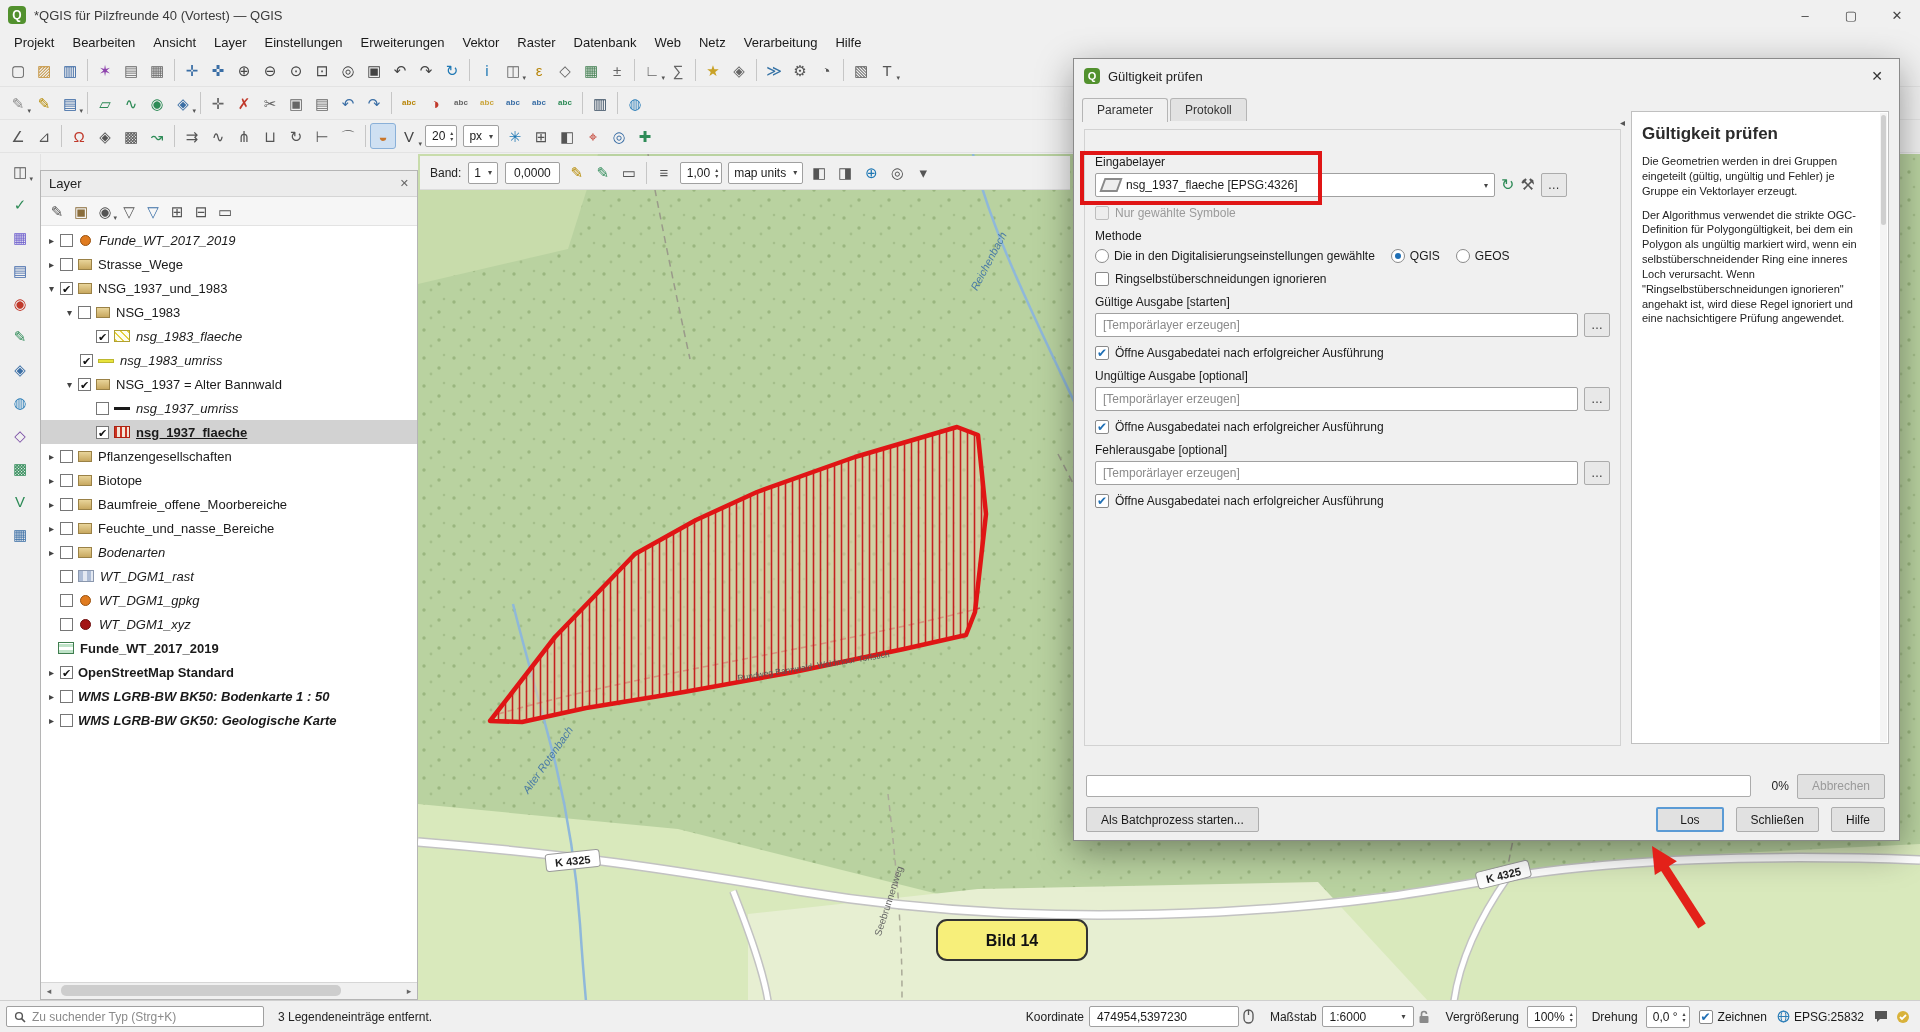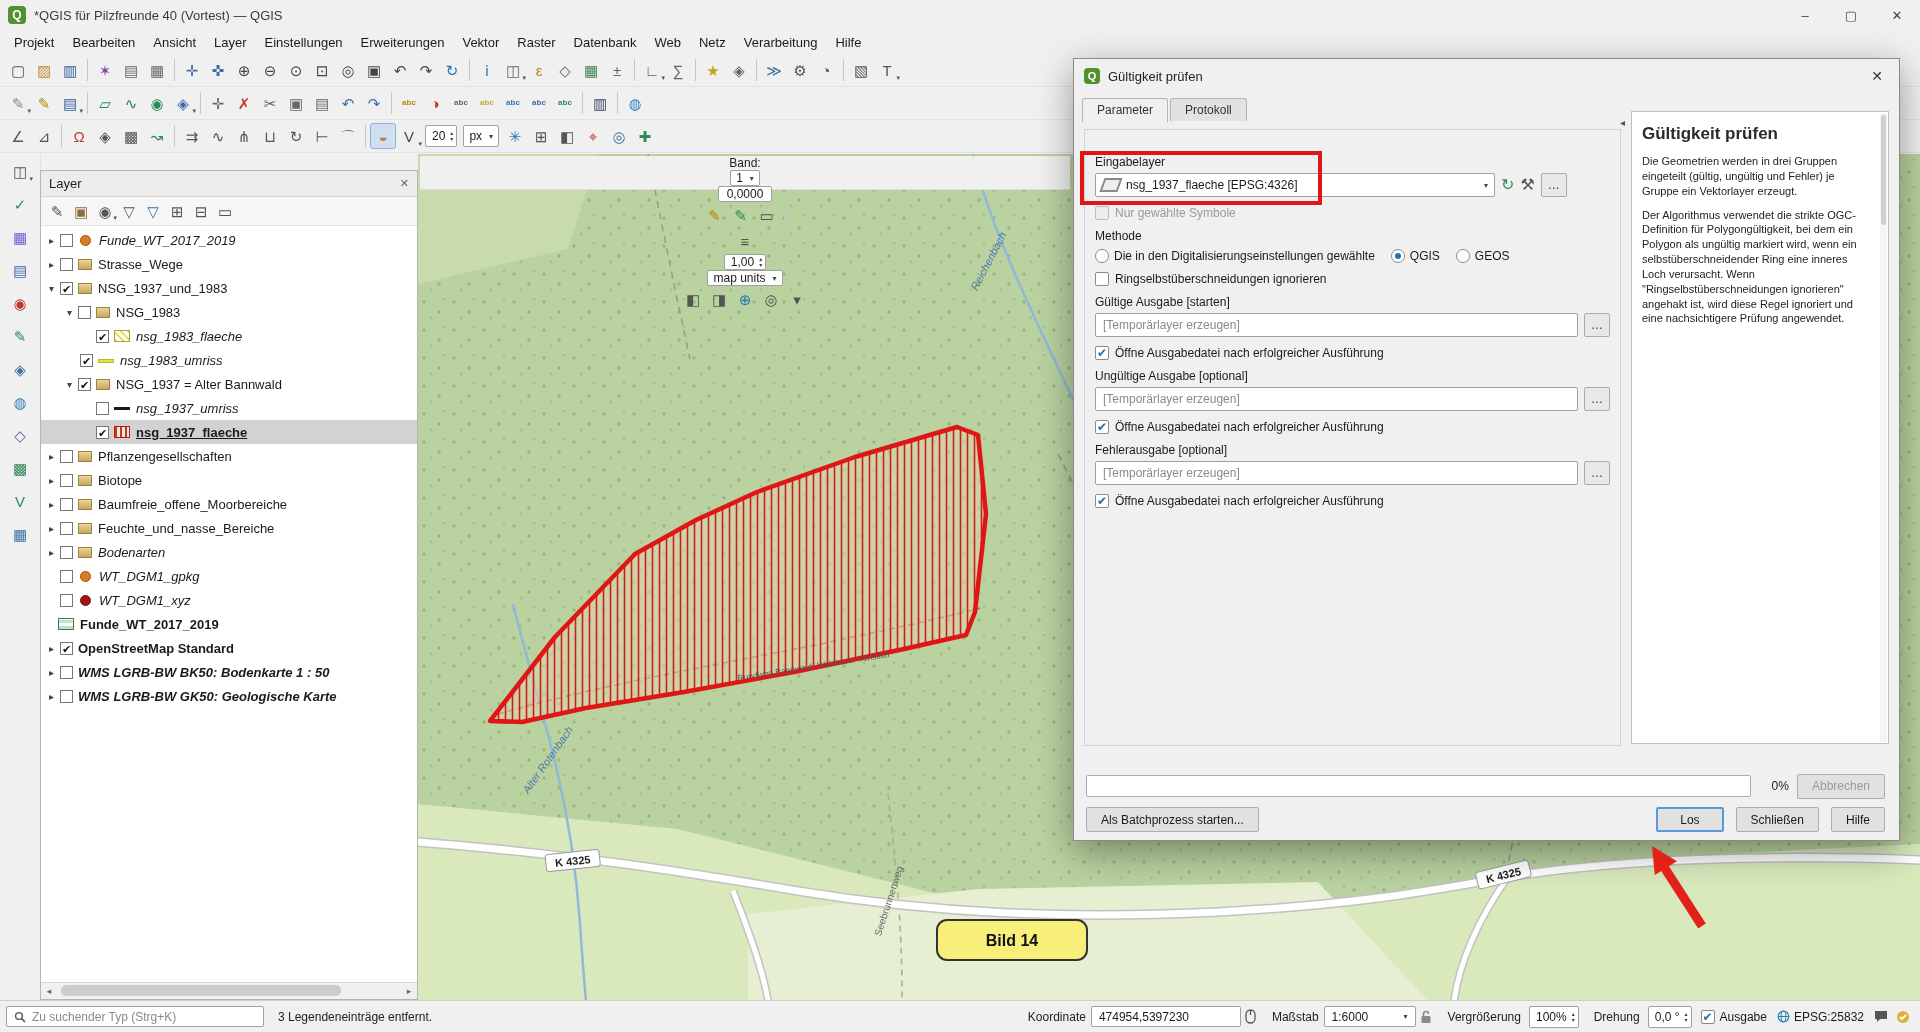--- a/index.html
+++ b/index.html
@@ -30,21 +30,21 @@
   .tbtn.pressed{background:#cfe0f2;border:1px solid #8ab0d8;box-sizing:border-box;}
   .tsep{width:1px;height:22px;background:#c6c6c6;margin:0 4px;flex:none;}
   .combo{display:inline-flex;align-items:center;background:#fff;border:1px solid #a0a0a0;height:22px;
     padding:0 5px;font-size:12px;border-radius:2px;margin:0 3px;box-sizing:border-box;}
   .combo .ca{font-size:8px;color:#444;margin-left:7px;}
   .spin{display:inline-flex;align-items:center;background:#fff;border:1px solid #a0a0a0;height:22px;
     padding:0 3px 0 6px;font-size:12px;border-radius:2px;margin:0 3px;box-sizing:border-box;}
   .spin .sa{display:inline-flex;flex-direction:column;font-size:6px;line-height:6px;color:#444;margin-left:5px;}
   .tlabel2{margin:0 4px;color:#222;}
   .toolbar-float{position:absolute;left:420px;top:156px;height:34px;width:650px;background:#f0f0f0;
-    display:flex;align-items:center;padding:0 6px;box-sizing:border-box;border-bottom:1px solid #dcdcdc;z-index:2;flex-direction:column;}
+    display:flex;align-items:center;padding:0 6px;box-sizing:border-box;border-bottom:1px solid #dcdcdc;z-index:2;}
   .valuebox{background:#fff;border:1px solid #a0a0a0;height:22px;display:inline-flex;align-items:center;
     padding:0 8px;border-radius:2px;margin:0 4px;box-sizing:border-box;}
 
   
   .leftdock{position:absolute;left:0;top:154px;width:40px;bottom:31px;background:#f0f0f0;display:flex;
     flex-direction:column;align-items:center;padding-top:4px;gap:7px;z-index:2;border-right:1px solid #e2e2e2;}
 
   
   .map{position:absolute;left:418px;top:154px;right:0;bottom:31px;z-index:1;background:#b9d2a0;}
   .map svg{display:block;width:100%;height:100%;}
@@ -715,20 +715,26 @@
         </div>
         <div class="trow" style="padding-left: 4px;">
           <span class="arr">▸</span>
           <span class="tcb"></span>
           <span class="li li-group"></span>
           <span class="lab-italic">Bodenarten</span>
         </div>
         <div class="trow" style="padding-left: 4px;">
           <span class="arr"></span>
           <span class="tcb"></span>
+          <span class="li li-ra"></span>
+          <span class="lab-italic">WT_DGM1_rast</span>
+        </div>
+        <div class="trow" style="padding-left: 4px;">
+          <span class="arr"></span>
+          <span class="tcb"></span>
           <span class="li li-po"></span>
           <span class="lab-italic">WT_DGM1_gpkg</span>
         </div>
         <div class="trow" style="padding-left: 4px;">
           <span class="arr"></span>
           <span class="tcb"></span>
           <span class="li li-pr"></span>
           <span class="lab-italic">WT_DGM1_xyz</span>
         </div>
         <div class="trow" style="padding-left: 4px;">
@@ -896,21 +902,21 @@
           <span>100%</span>
           <span class="sa">▴<br>▾</span>
         </span>
       <span class="sb-label">Drehung</span>
       <span class="spin">
           <span>0,0 °</span>
           <span class="sa">▴<br>▾</span>
         </span>
       <span class="sb-cb">
         <span class="dcb c"></span>
-        <span>Ausgabe</span>
+        <span>Zeichnen</span>
       </span>
       <span class="sb-ic">
         <svg width="13" height="13" viewBox="0 0 13 13">
             <circle cx="6.5" cy="6.5" r="5.3" fill="none" stroke="#2e7fb8" stroke-width="1.2"></circle>
             <ellipse cx="6.5" cy="6.5" rx="2.4" ry="5.3" fill="none" stroke="#2e7fb8" stroke-width="1"></ellipse>
             <line x1="1.2" y1="6.5" x2="11.8" y2="6.5" stroke="#2e7fb8" stroke-width="1"></line>
           </svg>
       </span>
       <span>EPSG:25832</span>
       <span class="sb-ic" style="margin-left:10px">

